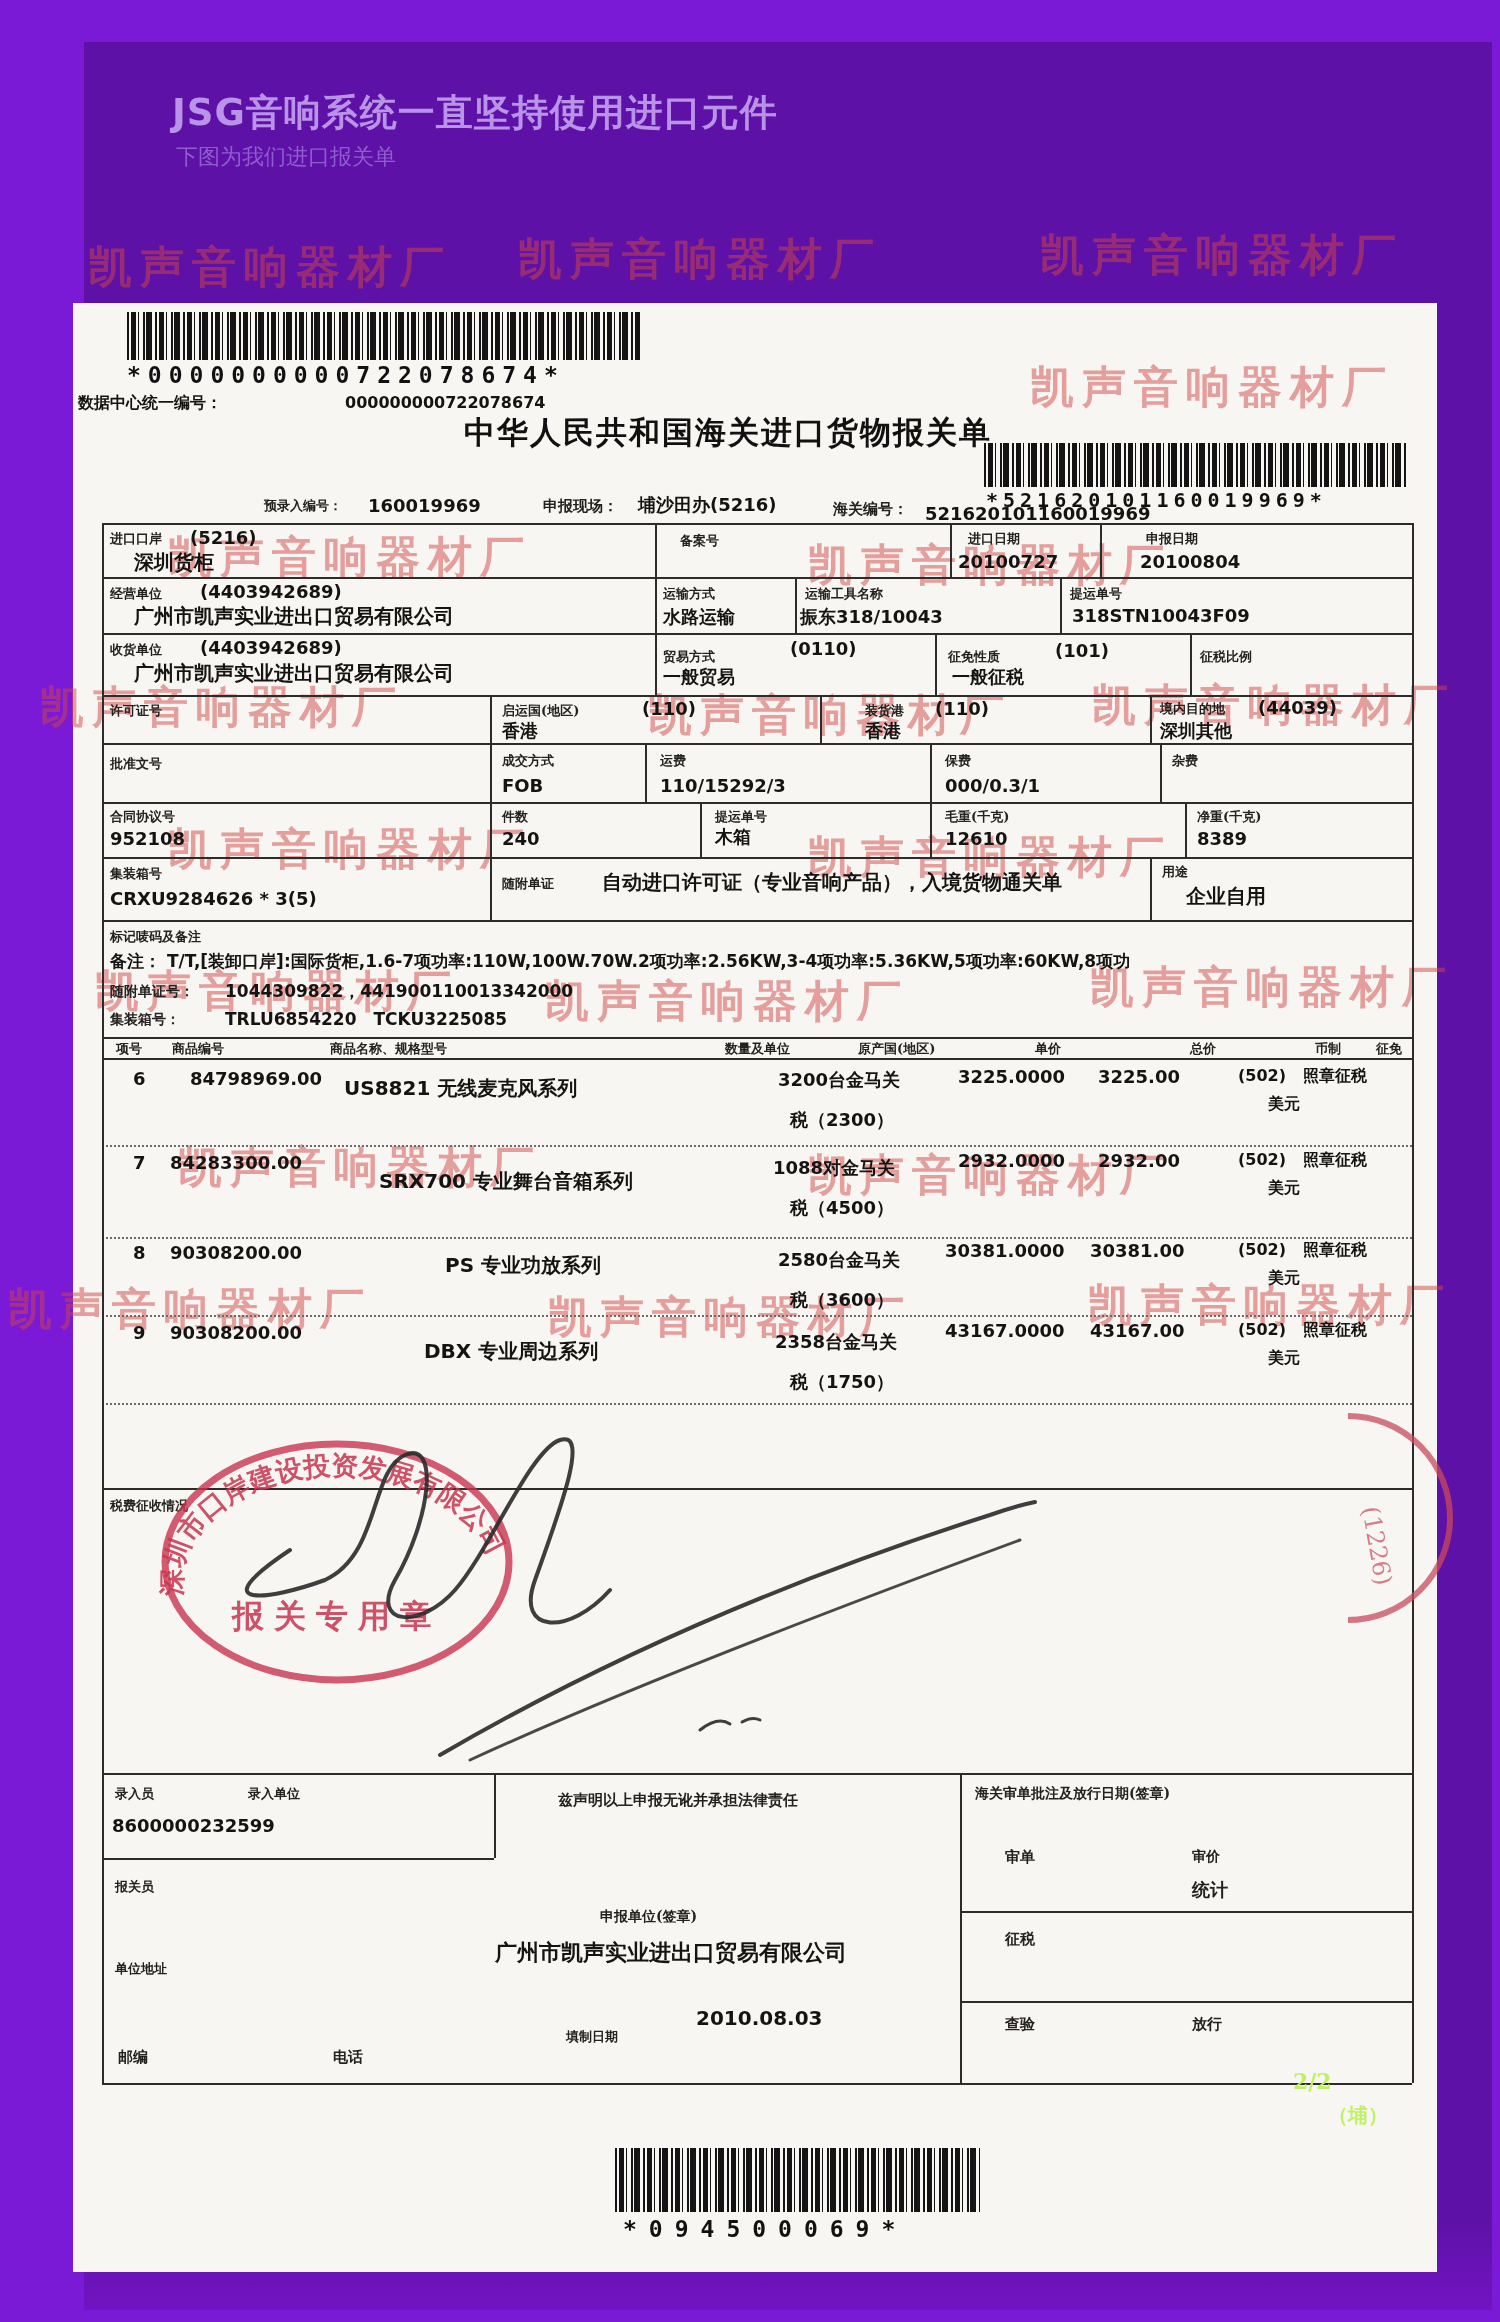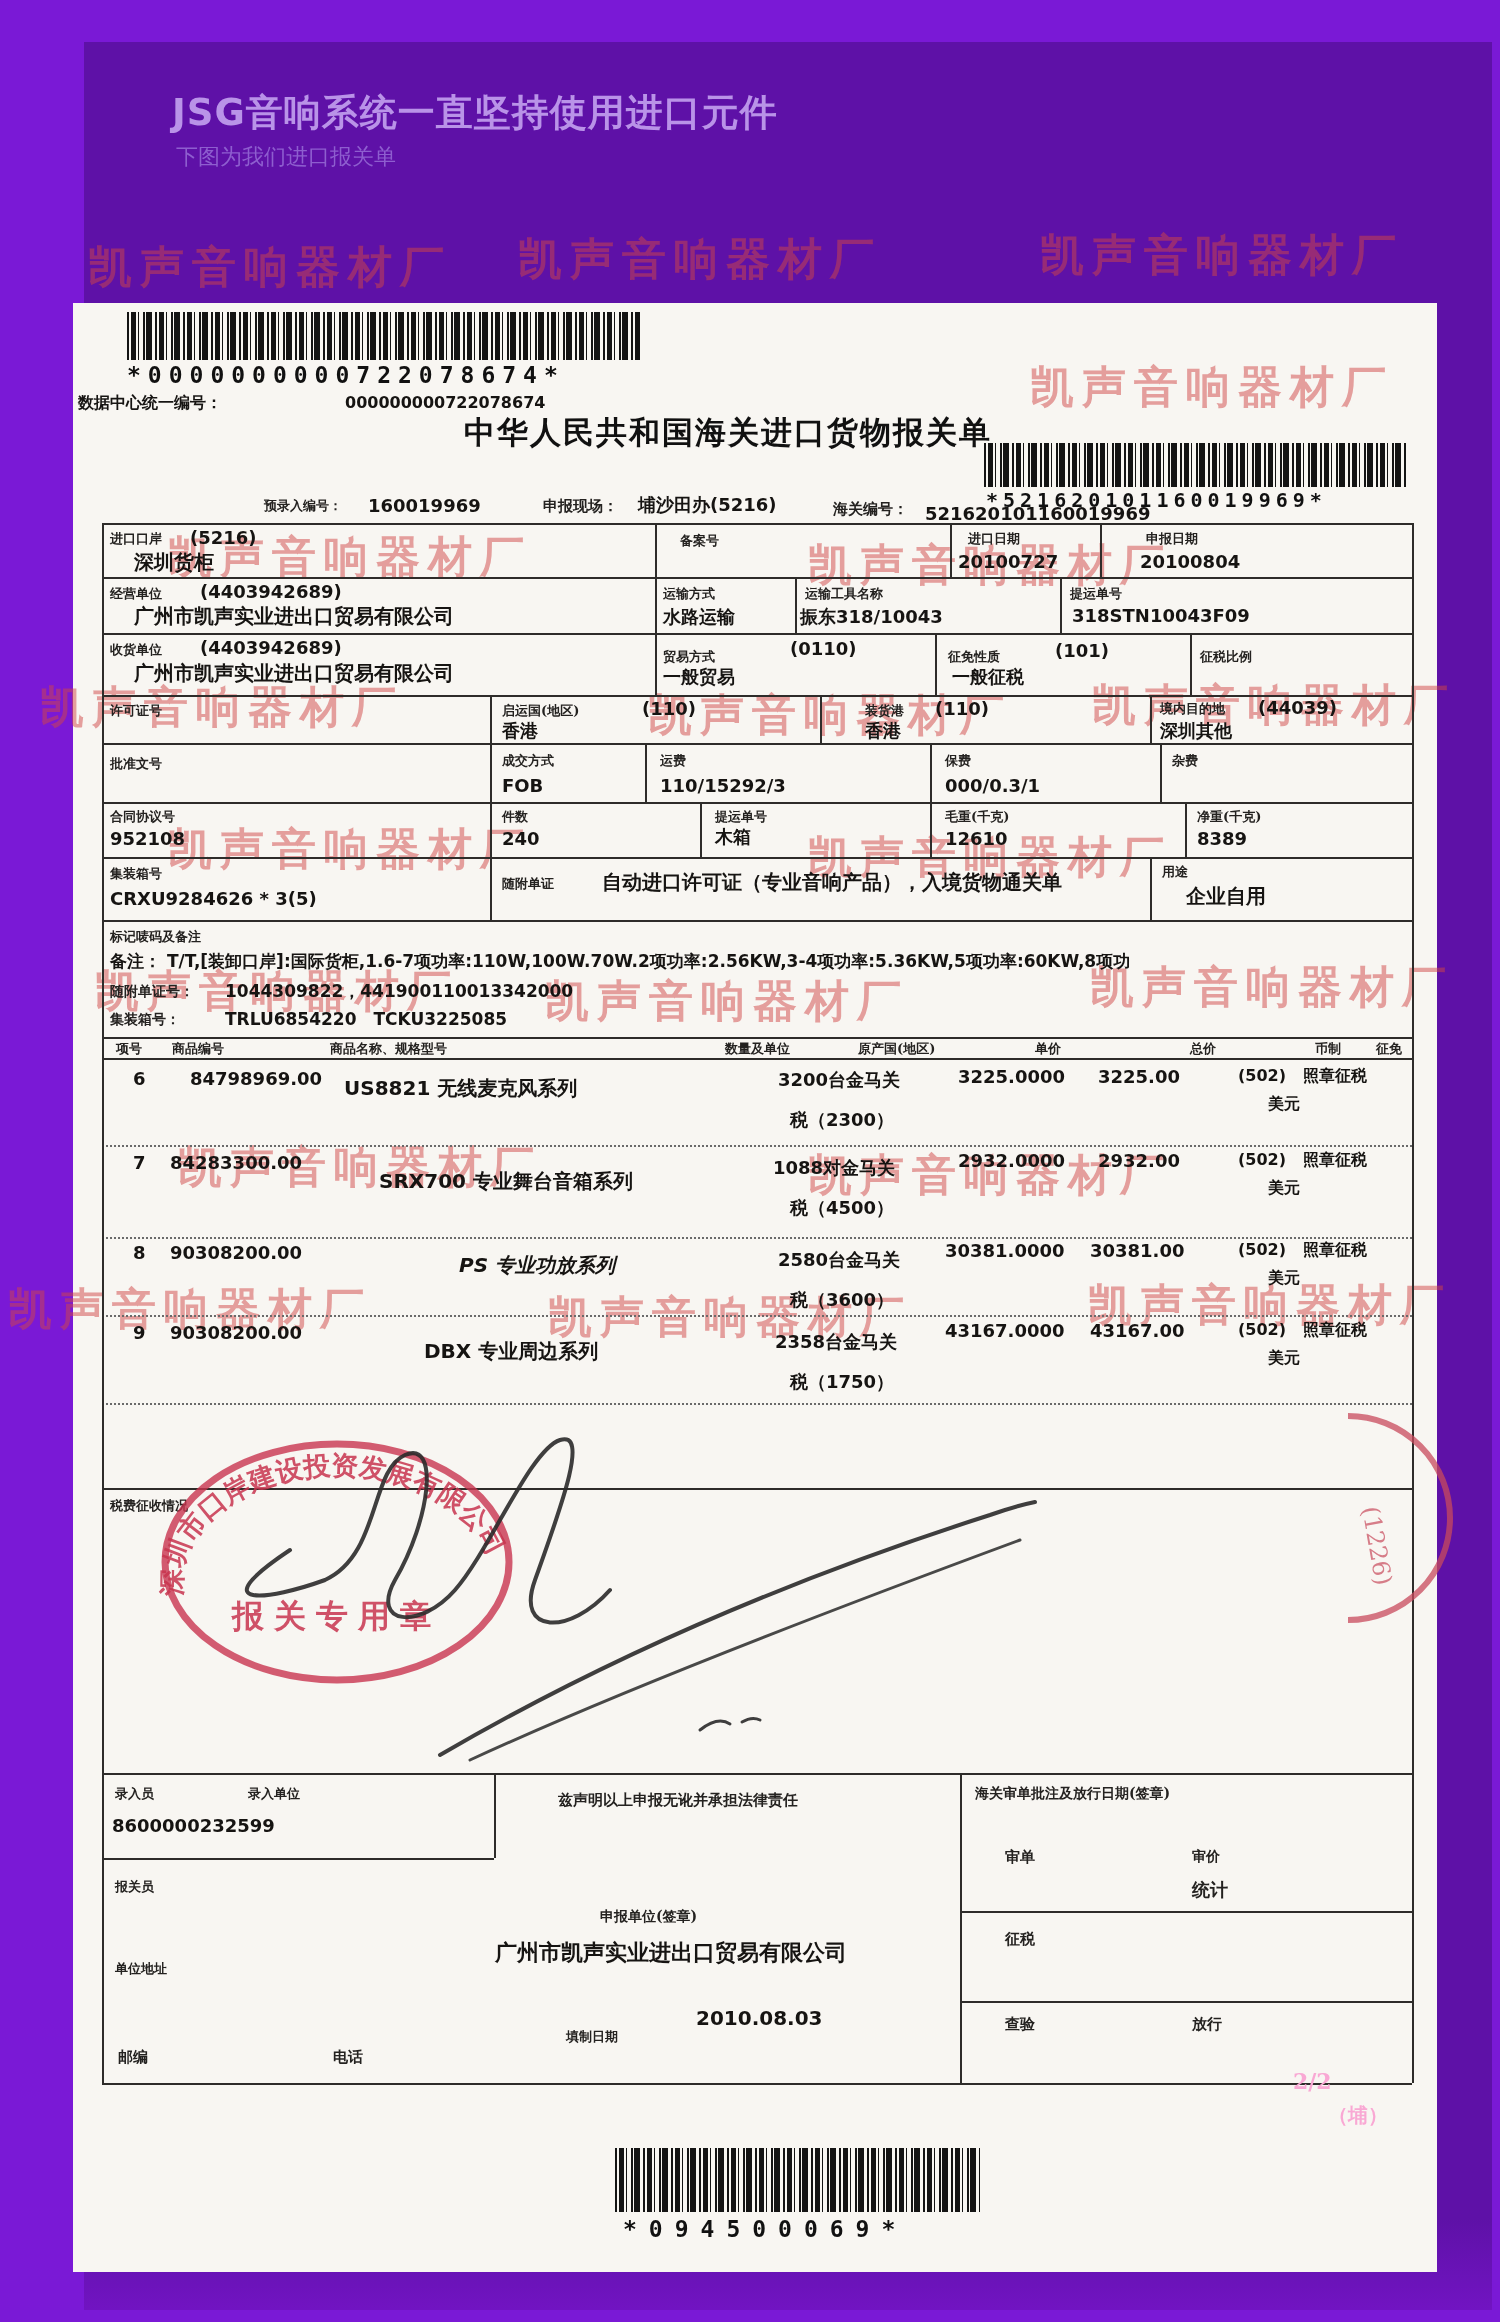--- a/index.html
+++ b/index.html
@@ -54,21 +54,21 @@
   }
   .bartext {
     position:absolute; font-family:"DejaVu Sans Mono","Liberation Mono",monospace;
     font-weight:700; color:#111; letter-spacing:7px; font-size:23px; white-space:nowrap;
   }
   .wm {
     position:absolute; font-size:44px; font-weight:700; letter-spacing:8px;
     color:rgba(207,70,70,0.5); white-space:nowrap;
     font-family:"DejaVu Serif","Liberation Serif",serif;
   }
-  .pagenum { position:absolute; font-weight:700; color:#f9a8d4; white-space:nowrap;
+  .pagenum { position:absolute; font-weight:700; color:#bef264; white-space:nowrap;
     font-family:"DejaVu Serif","Liberation Serif",serif; }
   svg { position:absolute; overflow:visible; }
 </style>
 </head>
 <body>
 
 <div class="panel"></div>
 <div class="page-heading">JSG音响系统一直坚持使用进口元件</div>
 <div class="page-subheading">下图为我们进口报关单</div>
 
@@ -257,21 +257,21 @@
 <span class="pv" style="left:773px;top:1156px;">1088对金马关</span>
 <span class="pv" style="left:790px;top:1196px;">税（4500）</span>
 <span class="pv" style="left:958px;top:1150px;">2932.0000</span>
 <span class="pv" style="left:1098px;top:1150px;">2932.00</span>
 <span class="pv" style="left:1238px;top:1150px;font-size:16px;">(502)</span>
 <span class="pv" style="left:1303px;top:1150px;font-size:16px;">照章征税</span>
 <span class="pv" style="left:1268px;top:1178px;font-size:16px;">美元</span>
 
 <span class="pv" style="left:133px;top:1242px;">8</span>
 <span class="pv" style="left:170px;top:1242px;">90308200.00</span>
-<span class="pv big" style="left:435px;top:1252px;font-style:italic;">PS  专业功放系列</span>
+<span class="pv big" style="left:421px;top:1252px;">PS  专业功放系列</span>
 <span class="pv" style="left:778px;top:1248px;">2580台金马关</span>
 <span class="pv" style="left:790px;top:1288px;">税（3600）</span>
 <span class="pv" style="left:945px;top:1240px;">30381.0000</span>
 <span class="pv" style="left:1090px;top:1240px;">30381.00</span>
 <span class="pv" style="left:1238px;top:1240px;font-size:16px;">(502)</span>
 <span class="pv" style="left:1303px;top:1240px;font-size:16px;">照章征税</span>
 <span class="pv" style="left:1268px;top:1268px;font-size:16px;">美元</span>
 
 <span class="pv" style="left:133px;top:1322px;">9</span>
 <span class="pv" style="left:170px;top:1322px;">90308200.00</span>

